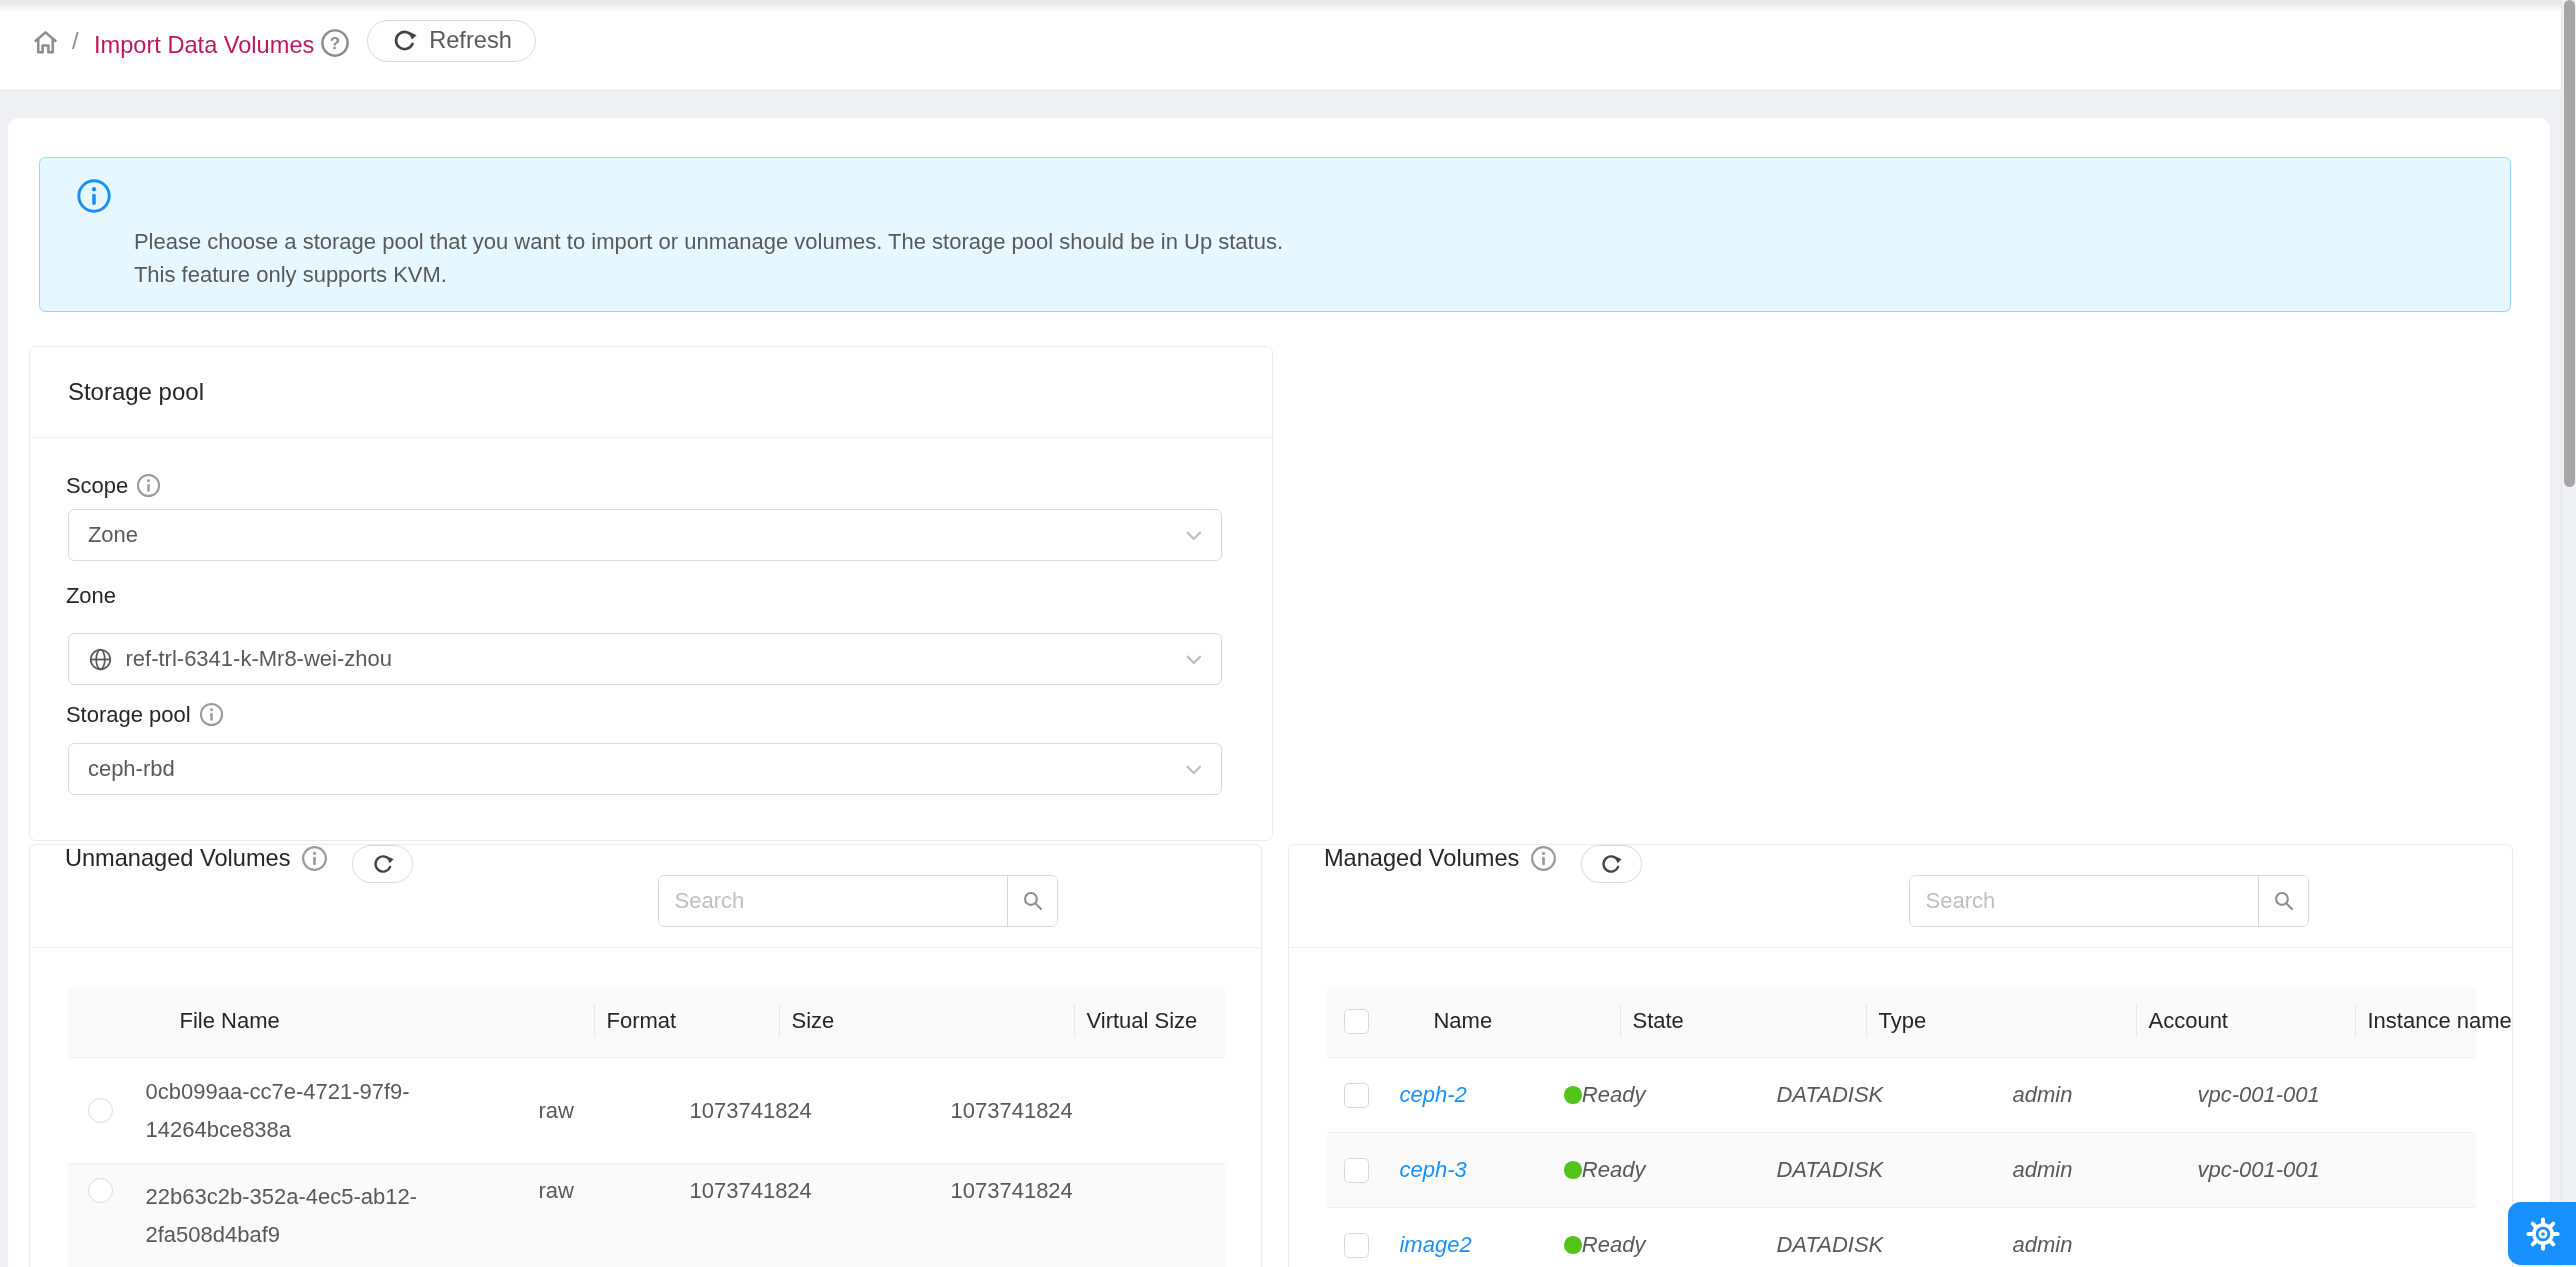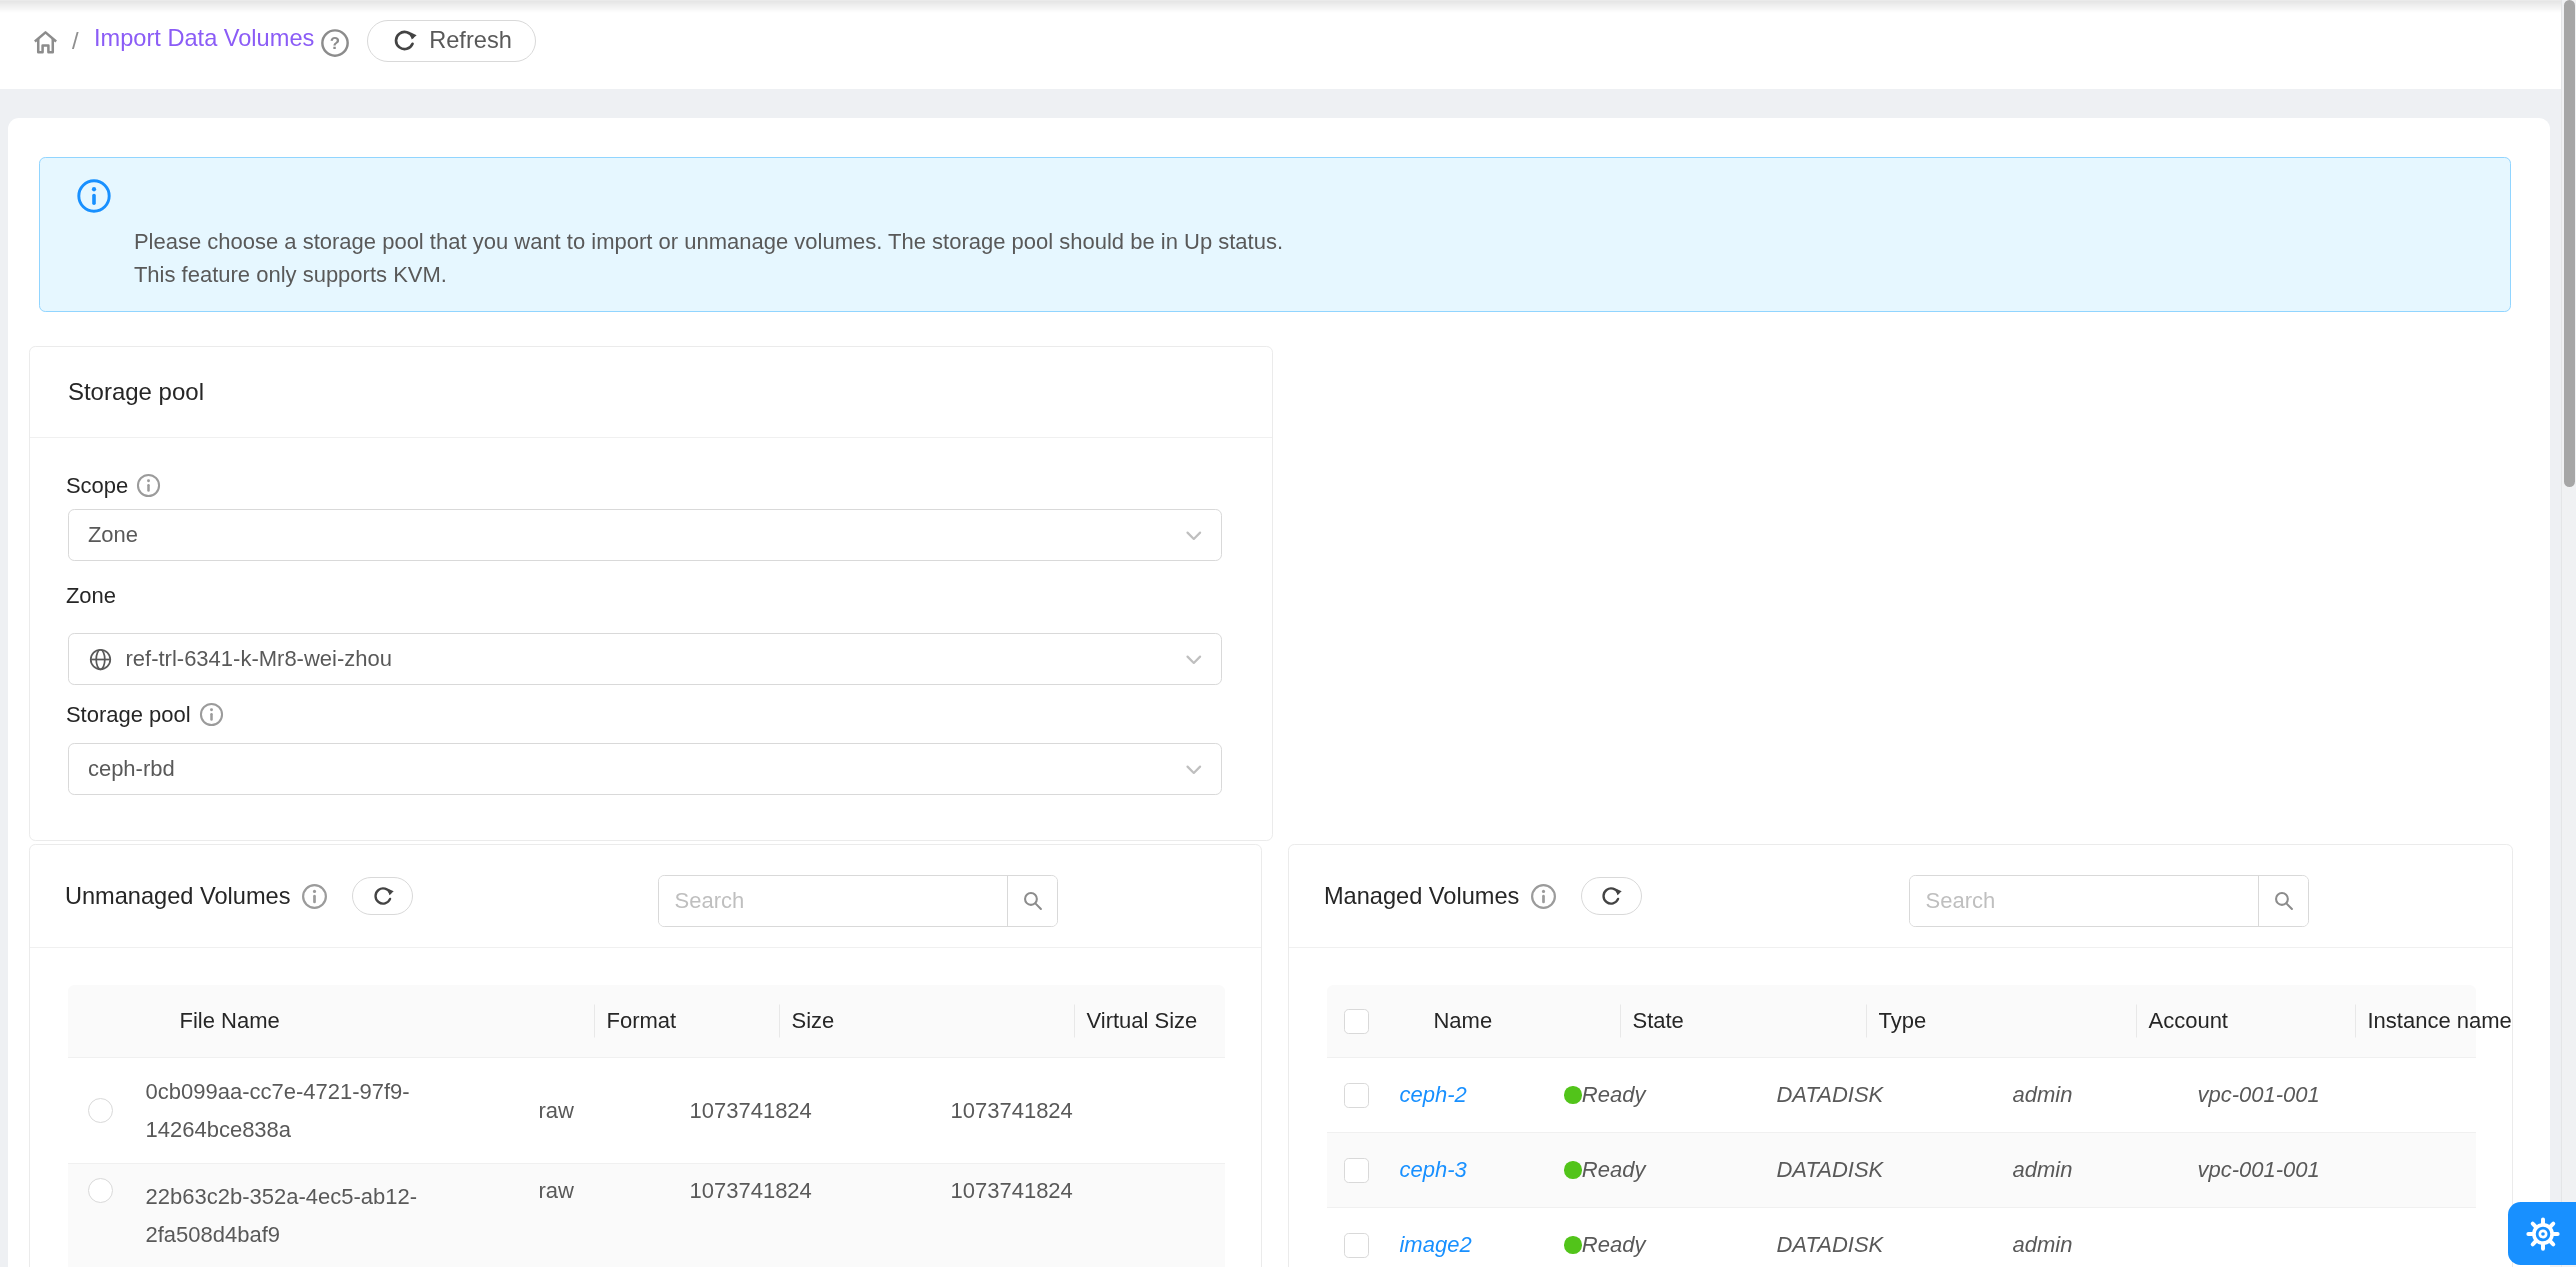--- a/index.html
+++ b/index.html
@@ -7,21 +7,21 @@
   .screen{position:relative;width:2576px;height:1267px;overflow:hidden;
           font-family:"Liberation Sans","DejaVu Sans",sans-serif;color:#595959;}
   .top-shade{position:absolute;left:0;top:0;right:0;height:12.6px;z-index:60;
              background:linear-gradient(to bottom,rgba(0,0,0,0.10),rgba(0,0,0,0));
              border-top:1.6px solid rgba(0,0,0,0.08);pointer-events:none;}
 
   
   .crumb-bar{position:absolute;left:0;top:0;width:2576px;height:89px;background:#fff;}
   .home{position:absolute;left:30px;top:27px;width:31px;height:31px;color:#8c8c8c;}
   .crumb-sep{position:absolute;left:72px;top:27.5px;font-size:23.6px;color:#8f8f8f;}
-  .crumb-title{position:absolute;left:94px;top:25px;font-size:23.6px;color:#8b5cf6;}
+  .crumb-title{position:absolute;left:94px;top:32px;font-size:23.6px;color:#be185d;}
   .help{position:absolute;left:320px;top:27.5px;width:30px;height:30px;color:#8c8c8c;}
   .refresh-btn{position:absolute;left:367px;top:19.6px;height:42px;padding:0 23.6px;
     display:flex;align-items:center;gap:12.6px;background:#fff;border:1.6px solid #d9d9d9;
     border-radius:21px;cursor:pointer;font-size:23.6px;color:#595959;
     font-family:inherit;}
   .refresh-btn .ric{width:25px;height:25px;color:#434343;display:block;}
 
   
   .panel{position:absolute;left:7.9px;top:118px;width:2542px;height:1256px;
          background:#fff;border-radius:11px 11px 0 0;}
@@ -47,21 +47,21 @@
   .select{position:absolute;left:38px;width:1154px;height:52px;background:#fff;
           border:1.6px solid #d9d9d9;border-radius:6.3px;display:flex;align-items:center;
           gap:12.6px;padding:0 47px 0 19px;font-size:22px;color:#595959;cursor:pointer;}
   .s1{top:162px;} .s2{top:286px;} .s3{top:396px;}
   .select .chev{position:absolute;right:15.7px;top:14px;width:23.6px;height:23.6px;color:#bfbfbf;}
   .select .gic{width:25px;height:25px;color:#595959;flex:0 0 auto;display:block;}
 
   
   .u-card{left:21px;top:726px;width:1233px;height:605px;}
   .m-card{left:1280px;top:726px;width:1225px;height:605px;}
-  .sec-head{position:absolute;left:35px;top:0;height:102px;display:flex;align-items:center;}
+  .sec-head{position:absolute;left:35px;top:0;height:102px;display:flex;align-items:flex-start;}
   .sec-title{font-size:23.6px;color:#262626;font-weight:500;}
   .sec-head .iic{width:27px;height:27px;color:#9b9b9b;margin-left:11px;display:block;}
   .pill{margin-left:23.6px;width:61px;height:38px;border:1.6px solid #d9d9d9;border-radius:19px;
         background:#fff;display:flex;align-items:center;justify-content:center;cursor:pointer;}
   .pill .ric{width:22px;height:22px;color:#434343;display:block;}
   .sec-div{position:absolute;left:0;right:0;top:102px;border-bottom:1.6px solid #f0f0f0;}
   .search{position:absolute;top:30px;height:52px;width:400px;display:flex;
           border:1.6px solid #d9d9d9;border-radius:6.3px;background:#fff;overflow:hidden;}
   .u-card .search{left:628px;} .m-card .search{left:620px;}
   .search input{flex:1;border:none;outline:none;padding:0 15.7px;font-size:22px;

